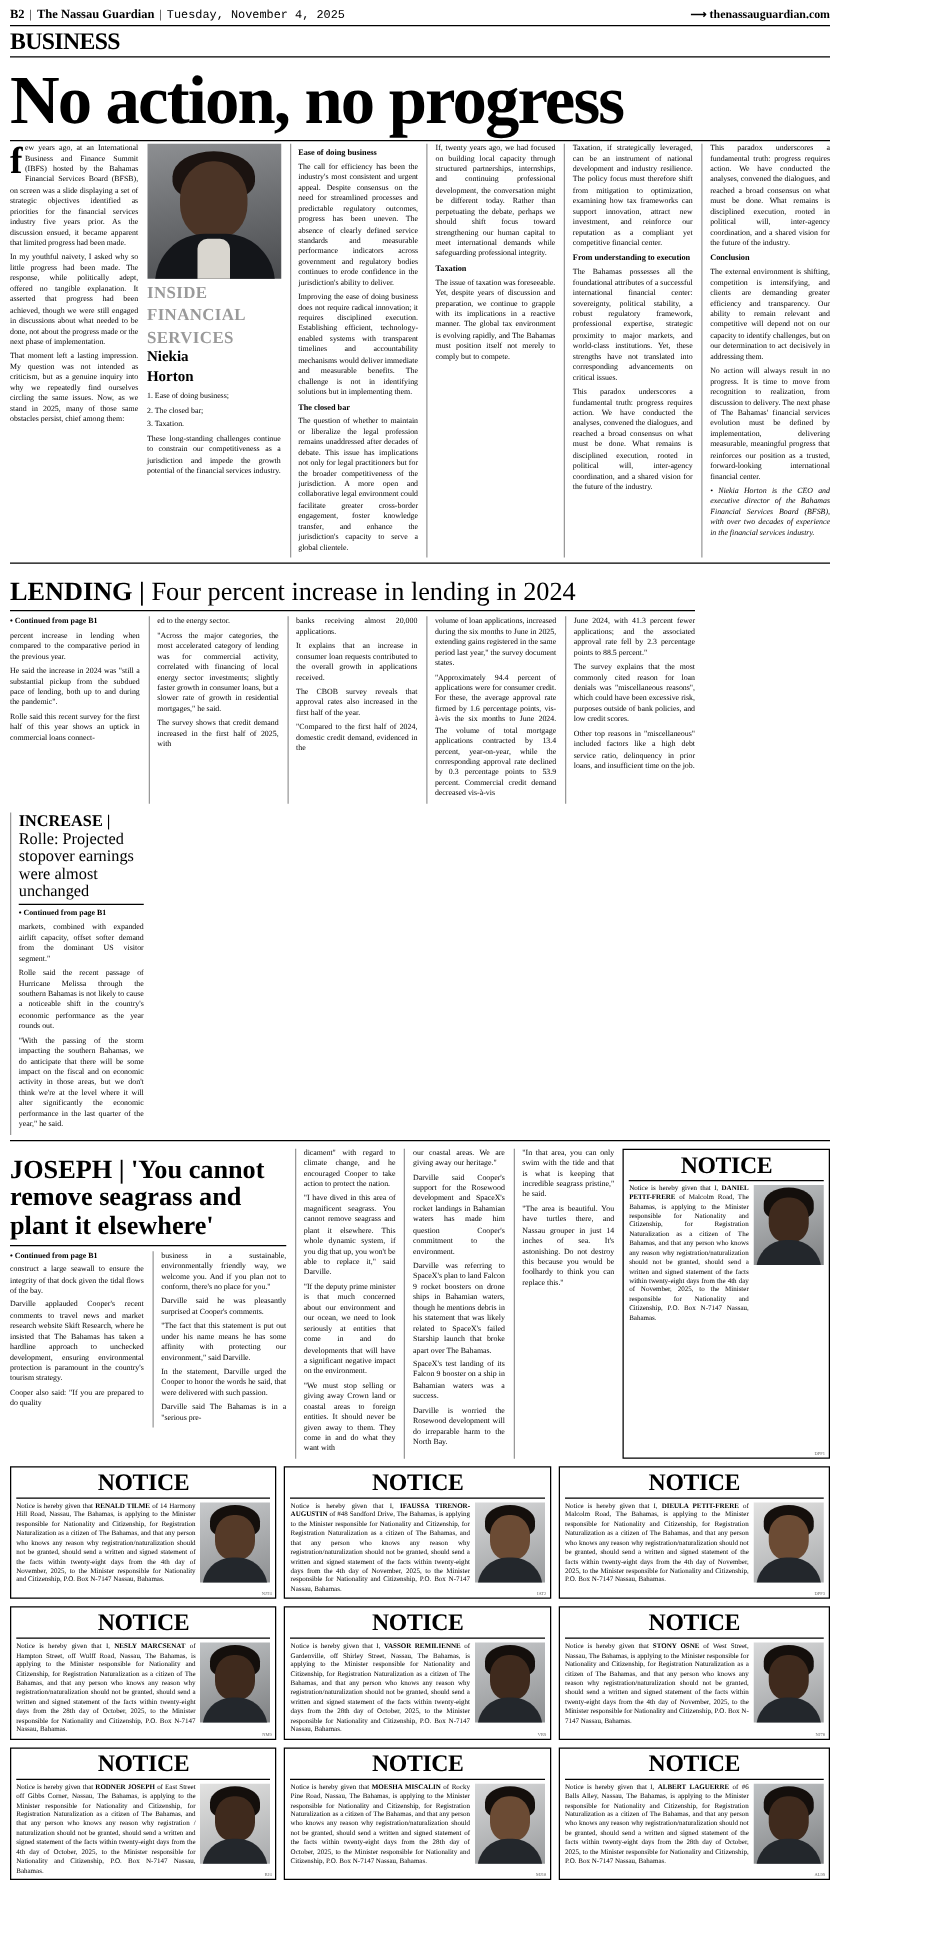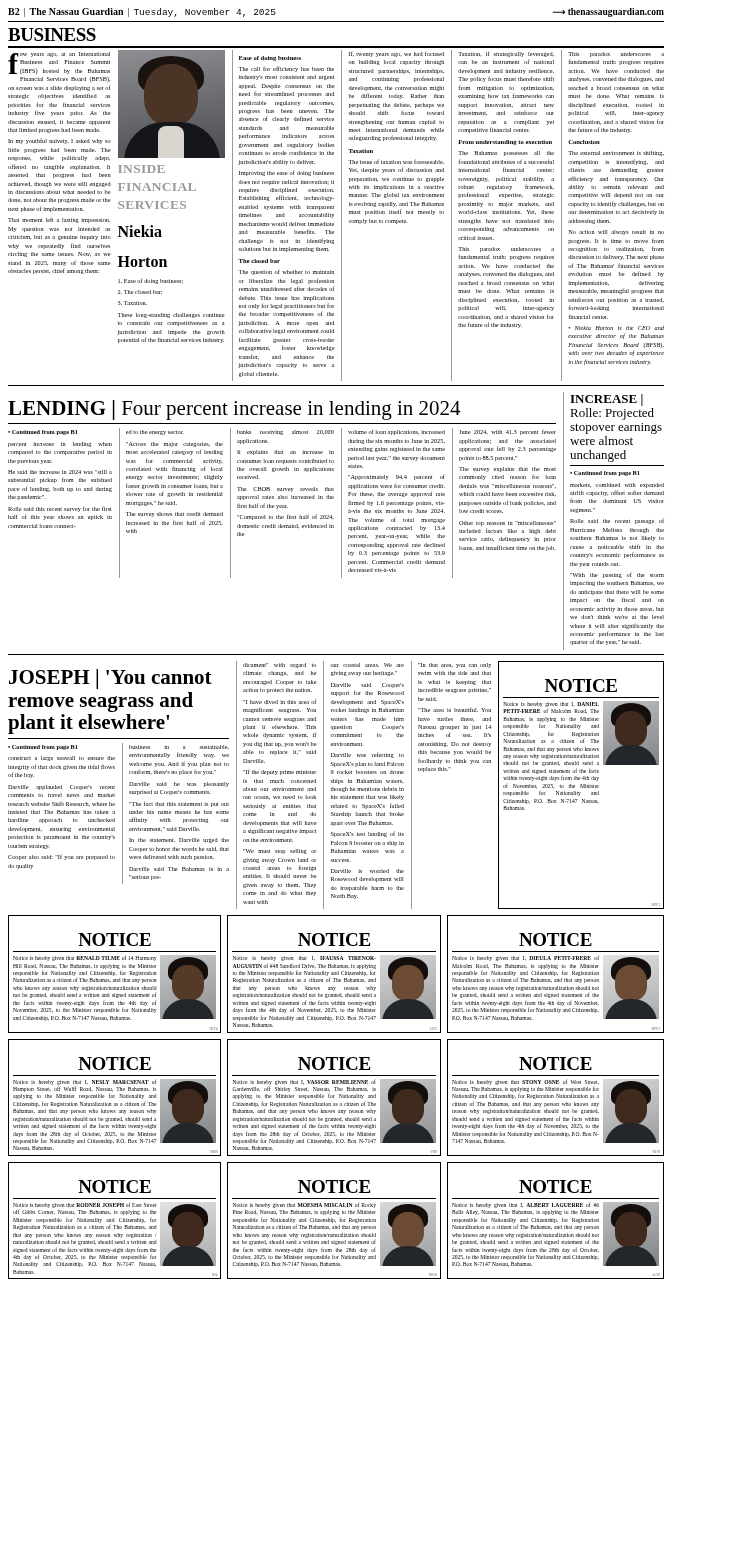--- a/index.html
+++ b/index.html
@@ -86,21 +86,21 @@
   }
   .author-photo .shirt {
     position:absolute; left:40px; top:76px; width:26px; height:34px;
     background:#d9d6cf; border-radius:8px 8px 0 0;
   }
   .inside-label {
     color:#9a9a9a; font-weight:bold; font-size:13.5px; line-height:1.02;
     letter-spacing:0.3px; margin-top:4px;
   }
   .author-name {
-    font-weight:bold; font-size:16px; line-height:1.04; margin-top:13px;
+    font-weight:bold; font-size:12px; line-height:1.04; margin-top:3px;
   }
 
   
   .band { margin-top:6px; }
   .band-head {
     font-size: 21px; line-height:1.06; margin:5px 0 4px 0;
   }
   .band-head b { font-weight:bold; }
   .band-head span.lt { font-weight:normal; }
   .cont-line { font-size:6.3px; font-weight:bold; margin:0 0 3px 0; }
@@ -126,21 +126,21 @@
   
   .notices { margin-top:6px; }
   .notice-row { display:flex; gap:6px; margin-bottom:6px; }
   .notice {
     border:1px solid #000; padding:3px 4px 2px 4px; position:relative;
     width:240px; min-height:104px;
   }
   .notice.wide { width:244px; }
   .notice-title {
     text-align:center; font-weight:bold; font-size:19px; letter-spacing:-0.3px;
-    line-height:1; margin-bottom:2px;margin-top:11px;
+    line-height:1; margin-bottom:2px;
   }
   .notice-hr { border-top:1px solid #000; margin-bottom:3px; }
   .notice-body { display:flex; gap:4px; }
   .notice-text { font-size:5.6px; line-height:1.33; text-align:justify; flex:1; }
   .notice-text b { font-weight:bold; }
   .notice-photo {
     width:56px; height:64px; flex:0 0 56px; overflow:hidden; position:relative;
     background:#b9bbbd;
   }
   .np-bg-1 { background: linear-gradient(160deg,#c7c9cb,#8e9092); }
@@ -169,20 +169,21 @@
     </div>
     <div class="mast-right">
       <span class="arrow">⟶</span>
       <span>thenassauguardian.com</span>
     </div>
   </div>
   <div class="rule-thick"></div>
   <div class="section-title">BUSINESS</div>
   <div class="rule-thick"></div>
 
+  <div class="headline">No action, no progress</div>
   <div class="rule-thin"></div>
 
   <div class="top-block">
 
     <div class="col c1">
       <p class="dropcap">few years ago, at an International Business and Finance Summit (IBFS) hosted by the Bahamas Financial Services Board (BFSB), on screen was a slide displaying a set of strategic objectives identified as priorities for the financial services industry five years prior. As the discussion ensued, it became apparent that limited progress had been made.</p>
       <p>In my youthful naivety, I asked why so little progress had been made. The response, while politically adept, offered no tangible explanation. It asserted that progress had been achieved, though we were still engaged in discussions about what needed to be done, not about the progress made or the next phase of implementation.</p>
       <p>That moment left a lasting impression. My question was not intended as criticism, but as a genuine inquiry into why we repeatedly find ourselves circling the same issues. Now, as we stand in 2025, many of those same obstacles persist, chief among them:</p>
     </div>
 
@@ -234,21 +235,21 @@
       <p>The external environment is shifting, competition is intensifying, and clients are demanding greater efficiency and transparency. Our ability to remain relevant and competitive will depend not on our capacity to identify challenges, but on our determination to act decisively in addressing them.</p>
       <p>No action will always result in no progress. It is time to move from recognition to realization, from discussion to delivery. The next phase of The Bahamas' financial services evolution must be defined by implementation, delivering measurable, meaningful progress that reinforces our position as a trusted, forward-looking international financial center.</p>
       <p class="italic-note">• Niekia Horton is the CEO and executive director of the Bahamas Financial Services Board (BFSB), with over two decades of experience in the financial services industry.</p>
     </div>
 
   </div>
 
   <div class="rule-thick" style="margin-top:4px;"></div>
 
   <div class="band">
-    <div style="display:flex; gap:7px;">
+    <div style="display:flex; gap:7px;flex-direction:column;">
       <div style="width:548px;">
         <div class="band-head">
           <b>LENDING |</b>
           <span class="lt">Four percent increase in lending in 2024</span>
         </div>
         <div class="rule-thin"></div>
         <div class="lend-wrap" style="margin-top:4px;">
           <div class="lend-col">
             <div class="cont-line">• Continued from page B1</div>
             <p>percent increase in lending when compared to the comparative period in the previous year.</p>

